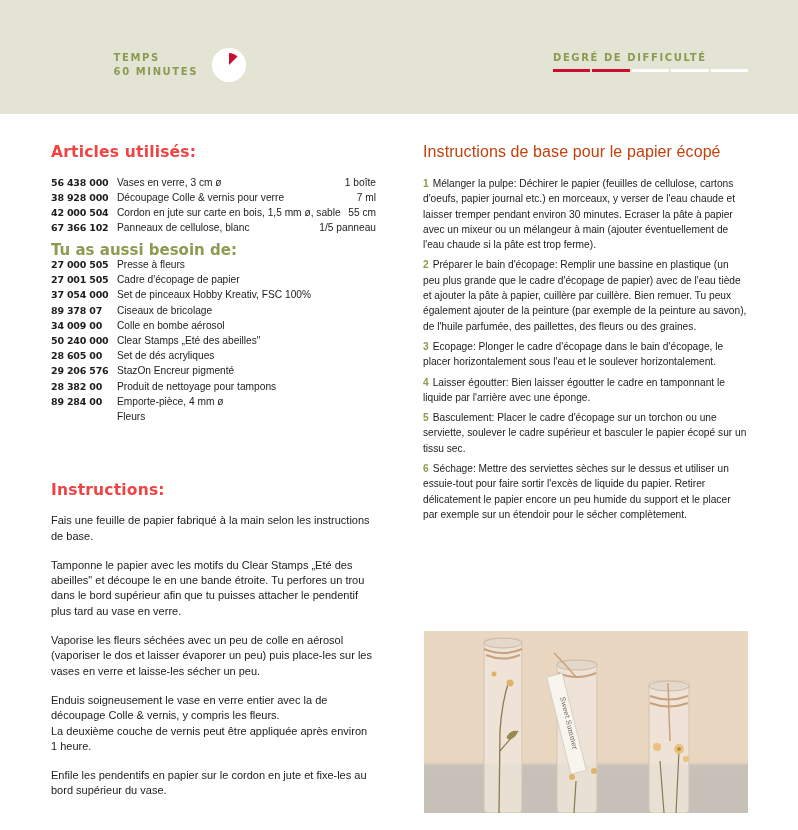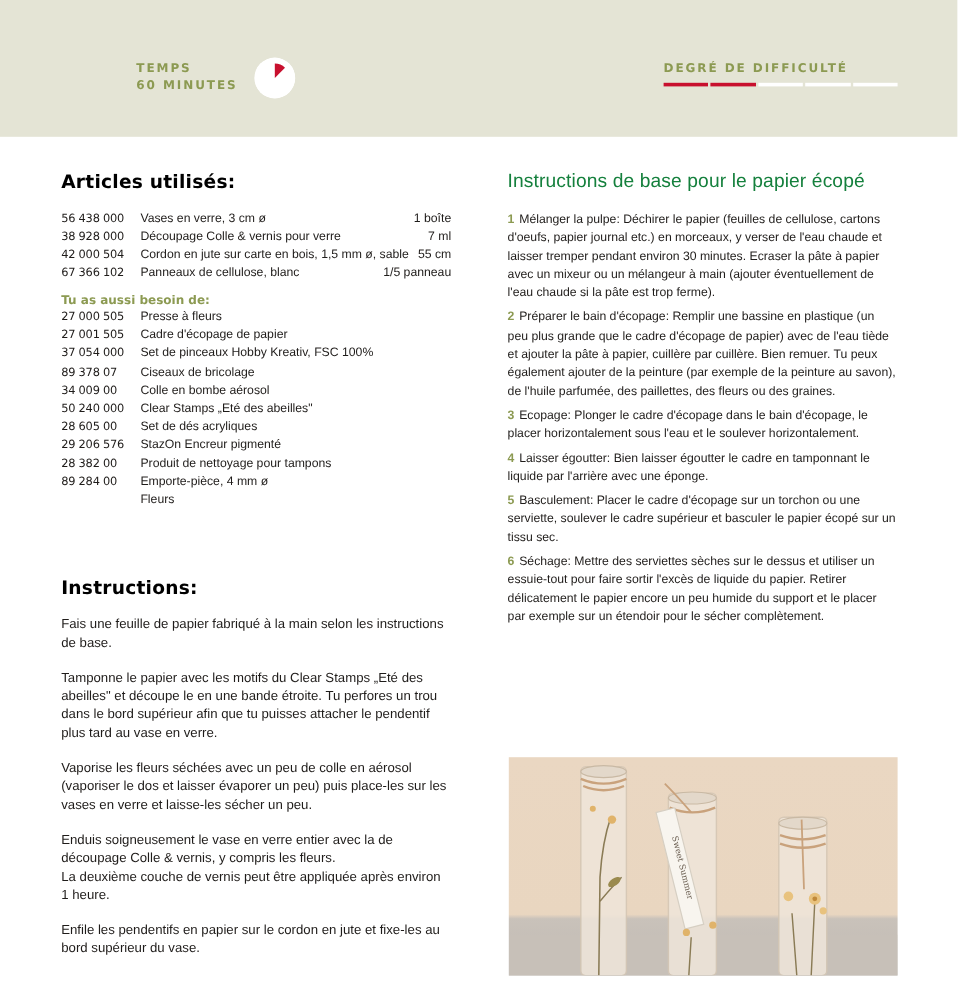--- a/index.html
+++ b/index.html
@@ -15,30 +15,30 @@
 
   .diff-block { position: absolute; left: 553px; top: 51px; width: 195px; }
   .diff-label { font-family: "DejaVu Sans", sans-serif; font-weight: bold; font-size: 10px; letter-spacing: 1.6px; color: #8c9a52; line-height: 13px; }
   .diff-bars { display: flex; gap: 2px; margin-top: 5px; }
   .diff-bar { height: 3px; flex: 1; background: #ffffff; }
   .diff-bar.on { background: #c8102e; }
 
   .left-col { position: absolute; left: 51px; top: 140px; width: 325px; }
   .right-col { position: absolute; left: 423px; top: 140px; width: 325px; }
 
-  h2.section { font-family: "DejaVu Sans", sans-serif; font-weight: bold; font-size: 15.5px; color: #000000; letter-spacing: 0.2px; line-height: 24px; }
-  h2.right-title { font-family: "Liberation Sans", sans-serif; font-weight: normal; font-size: 16px; color: #15803d; line-height: 24px; letter-spacing: 0.1px; }
+  h2.section { font-family: "DejaVu Sans", sans-serif; font-weight: bold; font-size: 15.5px; color: #ef4444; letter-spacing: 0.2px; line-height: 24px; }
+  h2.right-title { font-family: "Liberation Sans", sans-serif; font-weight: normal; font-size: 16px; color: #c2410c; line-height: 24px; letter-spacing: 0.1px; }
 
   .art-table { margin-top: 11px; font-size: 10.2px; line-height: 15px; }
   .art-row { display: flex; align-items: baseline; }
-  .art-code { width: 66px; flex: 0 0 66px; font-weight: normal; font-family: "DejaVu Sans", sans-serif; font-size: 9.5px; letter-spacing: -0.2px; }
+  .art-code { width: 66px; flex: 0 0 66px; font-weight: bold; font-family: "DejaVu Sans", sans-serif; font-size: 9.5px; letter-spacing: -0.2px; }
   .art-desc { flex: 1; }
   .art-qty { text-align: right; white-space: nowrap; padding-left: 6px; }
 
-  .also-title { margin-top: 9px; font-family: "DejaVu Sans", sans-serif; font-weight: bold; font-size: 10px; color: #8c9a52; line-height: 13px; }
+  .also-title { margin-top: 9px; font-family: "DejaVu Sans", sans-serif; font-weight: bold; font-size: 15px; color: #8c9a52; line-height: 13px; }
   .also-table { font-size: 10.2px; line-height: 15.2px; }
 
   .instr-title { margin-top: 54px; }
   .para { font-size: 11px; line-height: 15.3px; margin-top: 14px; }
   .para.first { margin-top: 11px; }
 
   .step { font-size: 10.2px; line-height: 15.3px; margin-top: 5px; }
   .step.first { margin-top: 12px; }
   .step-num { font-weight: bold; color: #8c9a52; margin-right: 4px; }
   .tip-label { font-family: "DejaVu Sans", sans-serif; font-weight: bold; font-size: 7.5px; letter-spacing: 0.8px; color: #8c9a52; margin-right: 4px; }

